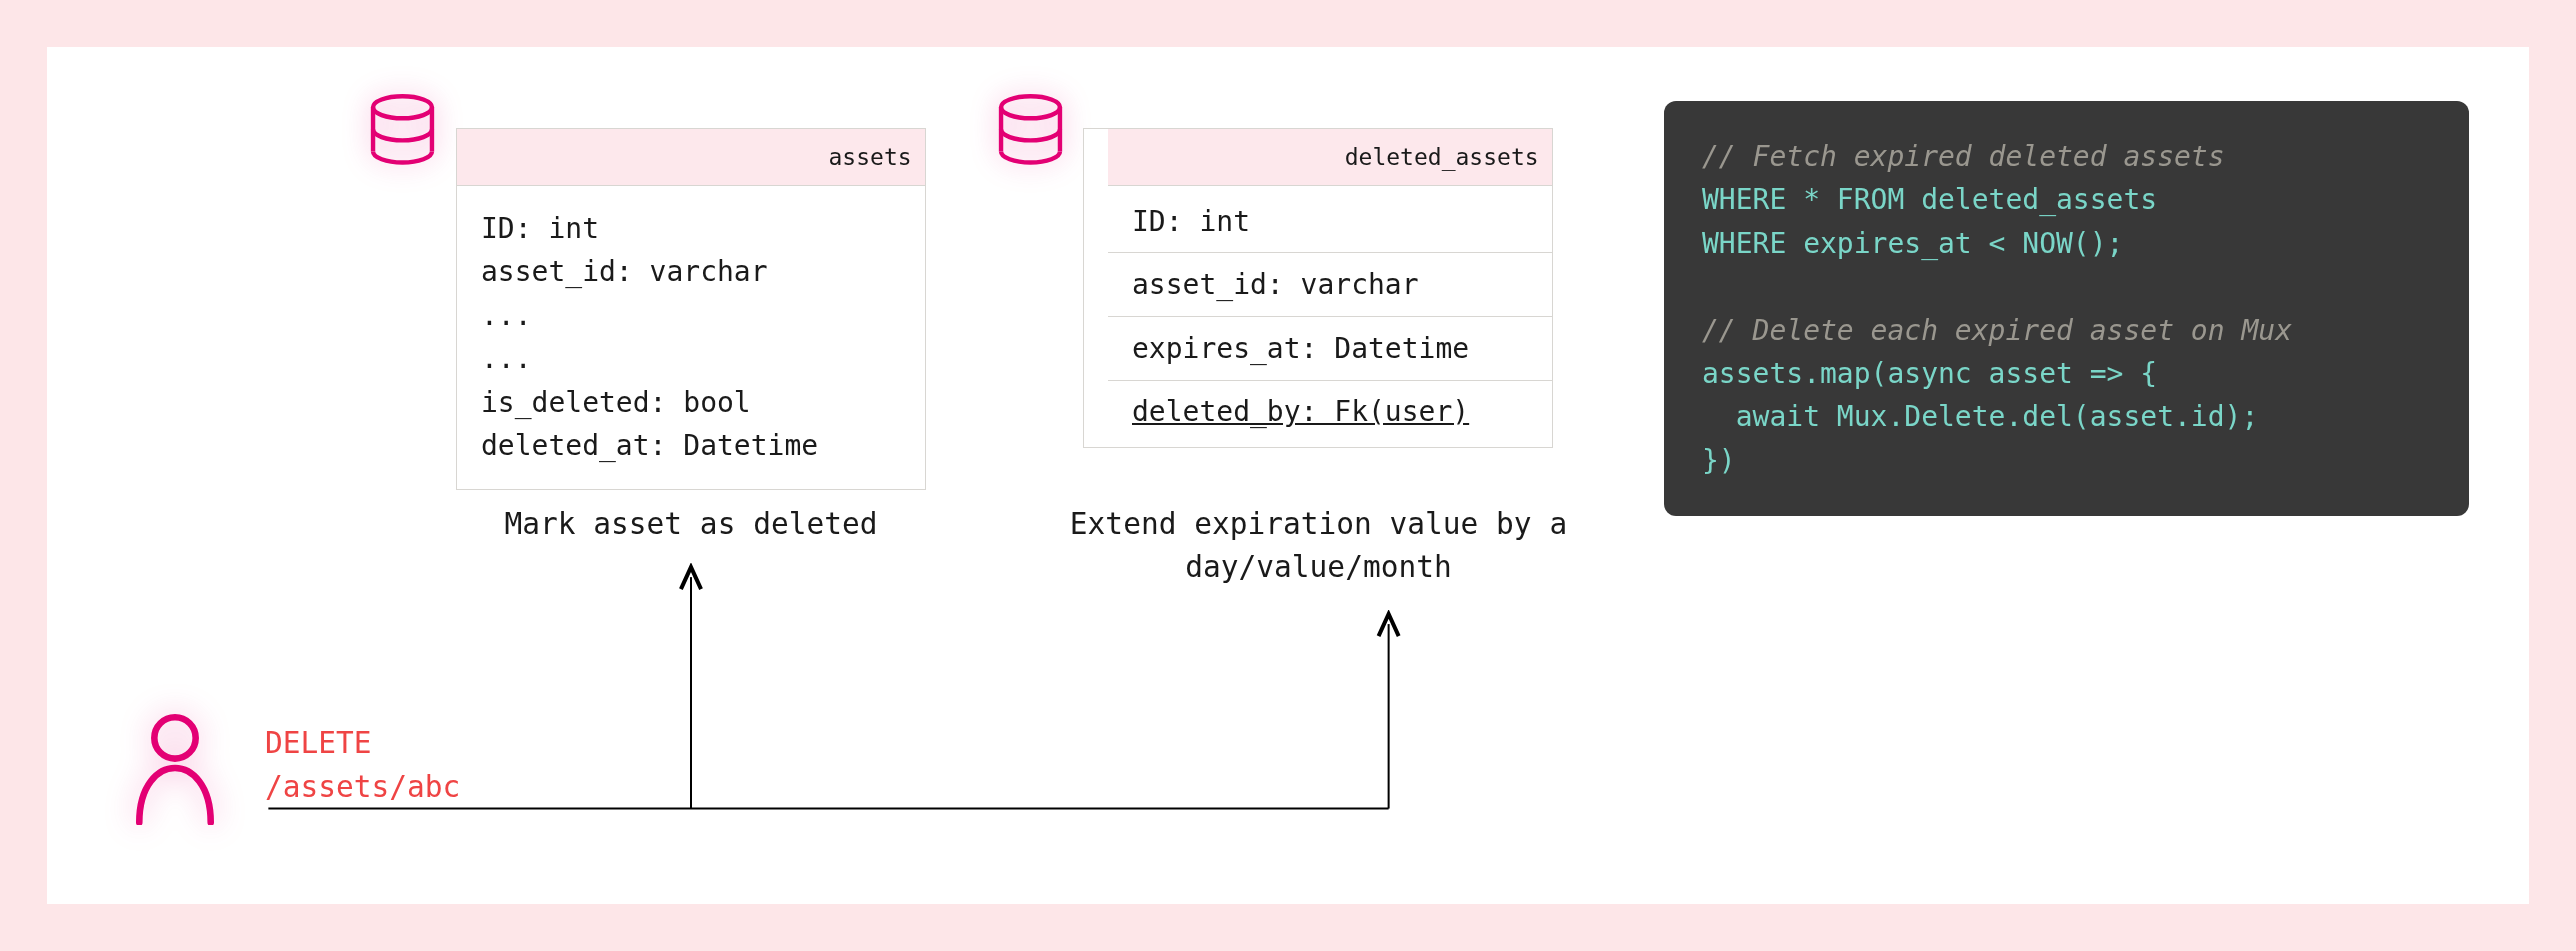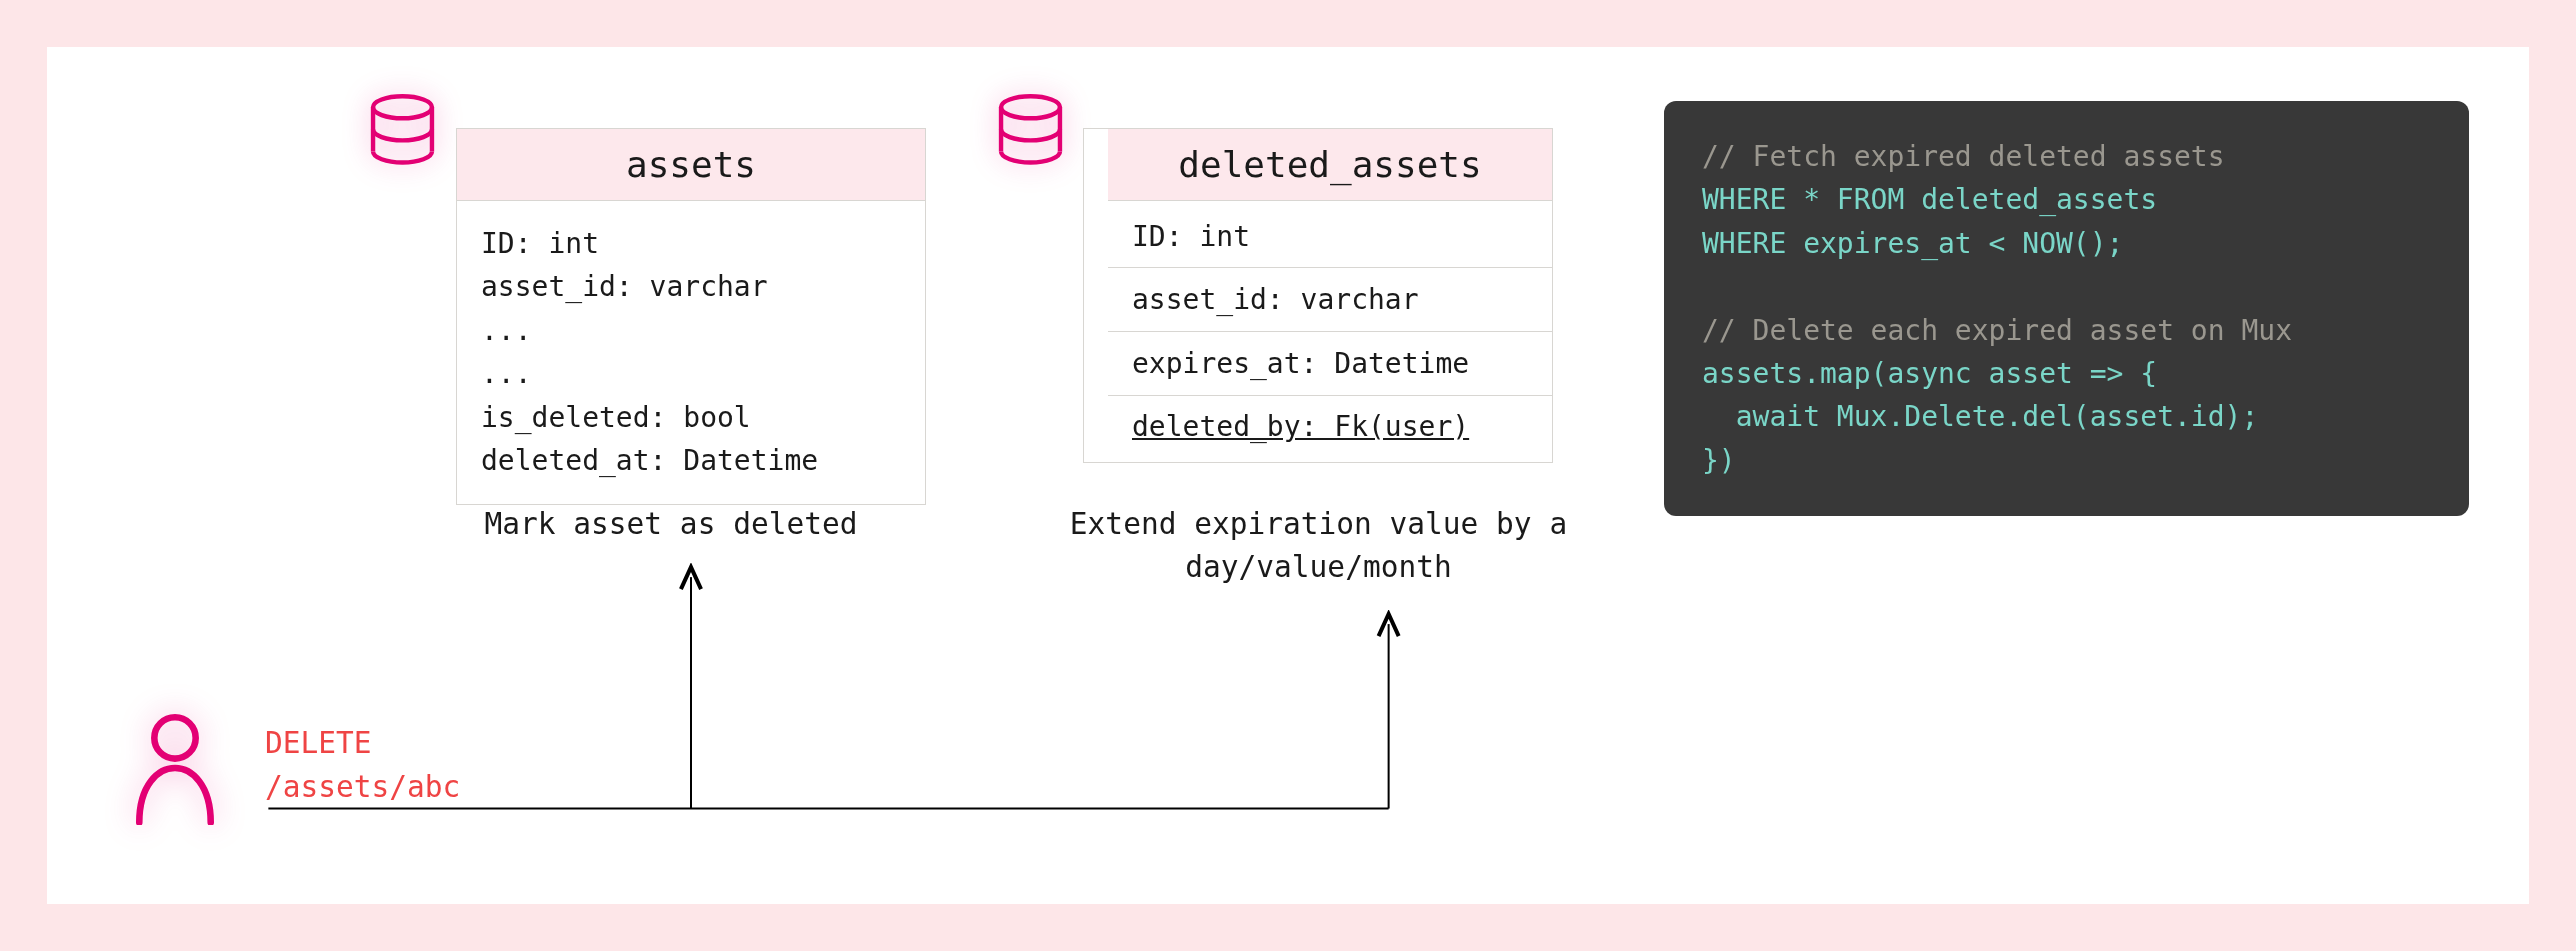--- a/index.html
+++ b/index.html
@@ -35,23 +35,23 @@
   .table-box {
     position: absolute;
     border: 1.3px solid #d8d6d2;
     background: #ffffff;
     font-size: 28px;
     color: #1a1a1a;
   }
   .table-title {
     background: #fde8ec;
     border-bottom: 1.3px solid #d8d6d2;
-    text-align: center;
+    text-align: right;
     padding: 14.8px 13.4px;
-    font-size: 36px;
+    font-size: 23px;
   }
   .table-body {
     padding: 21.5px 24px;
     line-height: 1.55;
     white-space: pre;
   }
   .row {
     border-top: 1.3px solid #d8d6d2;
     padding: 14.8px 24px;
   }
@@ -65,21 +65,21 @@
   .code-box {
     position: absolute;
     background: #383838;
     border-radius: 12px;
     padding: 34px 38px;
     font-size: 28px;
     line-height: 1.55;
     color: #7ad6c8;
     white-space: pre;
   }
-  .code-comment { color: #9a978f; }
+  .code-comment { color: #9a978f; font-style: italic; }
 
   .user-icon {
     position: absolute;
     width: 94px;
     height: 114px;
     filter: drop-shadow(0 0 14.8px rgba(227,0,116,0.35));
   }
   .user-icon svg { width: 100%; height: 100%; }
 
   .req-label {
@@ -113,21 +113,21 @@
 
     <div class="table-box" style="left:409px; top:81px; width:470px;">
       <div class="table-title">assets</div>
       <div class="table-body">ID: int
 asset_id: varchar
 ...
 ...
 is_deleted: bool
 deleted_at: Datetime</div>
     </div>
-    <div class="caption" style="left:389px; top:456px; width:470px;text-align:center;">Mark asset as deleted</div>
+    <div class="caption" style="left:409px; top:456px; width:470px;text-align:center;">Mark asset as deleted</div>
 
     <div class="db-icon" style="left:943px; top:47px;">
       <svg viewBox="0 0 100 110">
         <ellipse cx="50" cy="18" rx="40" ry="15" fill="none" stroke="#e30074" stroke-width="6"></ellipse>
         <path d="M10 18 V78" fill="none" stroke="#e30074" stroke-width="6"></path>
         <path d="M90 18 V78" fill="none" stroke="#e30074" stroke-width="6"></path>
         <path d="M10 48 A40 15 0 0 0 90 48" fill="none" stroke="#e30074" stroke-width="6"></path>
         <path d="M10 78 A40 15 0 0 0 90 78" fill="none" stroke="#e30074" stroke-width="6"></path>
       </svg>
     </div>

